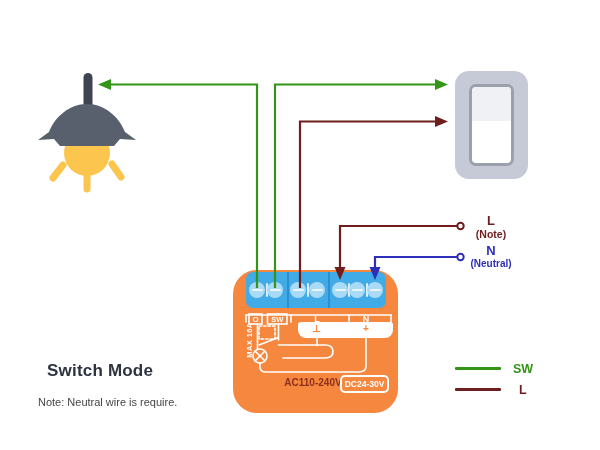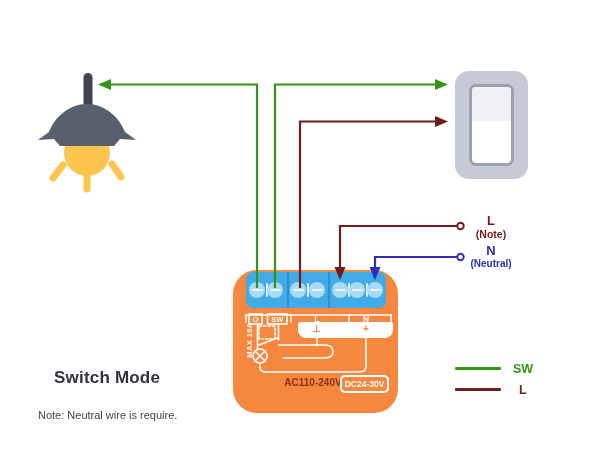--- a/index.html
+++ b/index.html
@@ -39,22 +39,22 @@
   .neutral-full{left:458px;top:258px;width:66px;font-size:10px;color:#2e2eb8;font-weight:600;}
 
   
   .legend{left:455px;top:358px;}
   .legend-row{display:flex;align-items:center;gap:12px;height:21px;}
   .legend-line{width:46px;height:3px;border-radius:1px;}
   .legend-label{font-size:12.5px;font-weight:bold;}
 
   
   .title-block{left:38px;top:352px;}
-  .title-block h1{margin:16px;font-size:17px;color:#2e3340;letter-spacing:.2px;}
-  .title-block p{margin:21px 0 0;font-size:11px;color:#454545;}
+  .title-block h1{margin:9px;font-size:17px;color:#2e3340;letter-spacing:.2px;}
+  .title-block p{margin:15px 0 0;font-size:11px;color:#454545;}
 </style>
 </head>
 <body>
 
 <div class="canvas">
 
   <svg class="abs" style="left:30px;top:68px;" width="115" height="125" viewBox="0 0 115 125">
     <rect x="53.5" y="5" width="9" height="38" rx="4.5" fill="#3f4550"></rect>
     <circle cx="57" cy="85" r="23" fill="#fbc54e"></circle>
     <path d="M57,36 C39,36 25,49 19,64 L8,72 L24,71 L30,78 L84,78 L90,71 L106,72 L95,64 C89,49 75,36 57,36 Z" fill="#59606d"></path>

